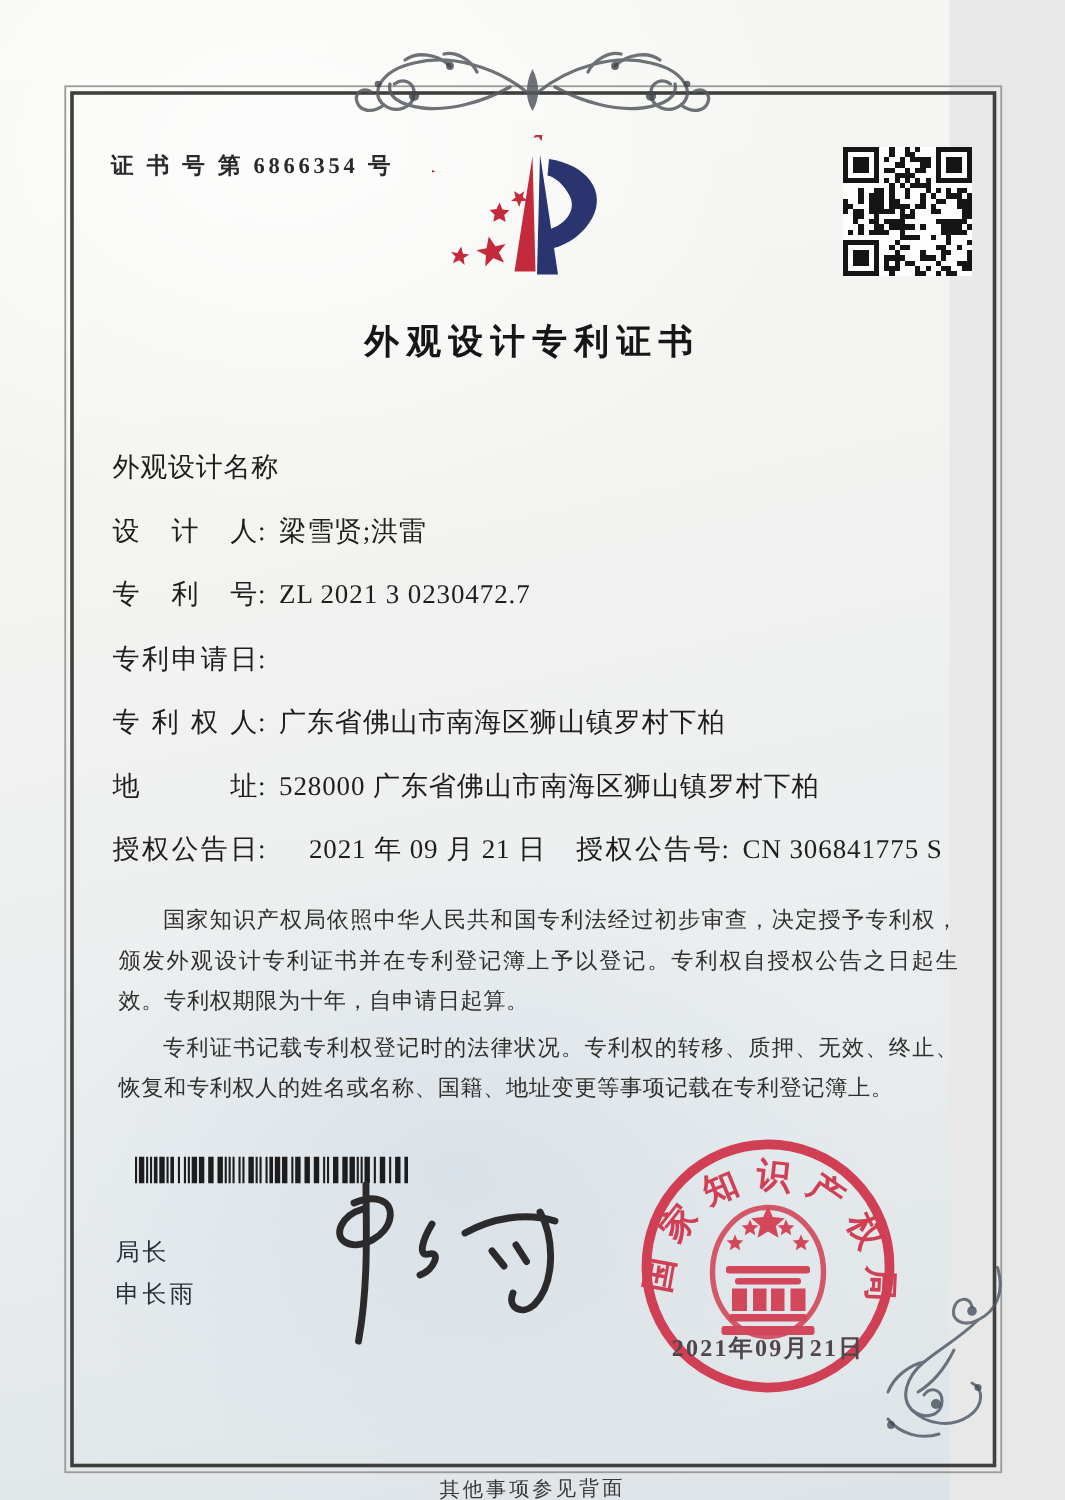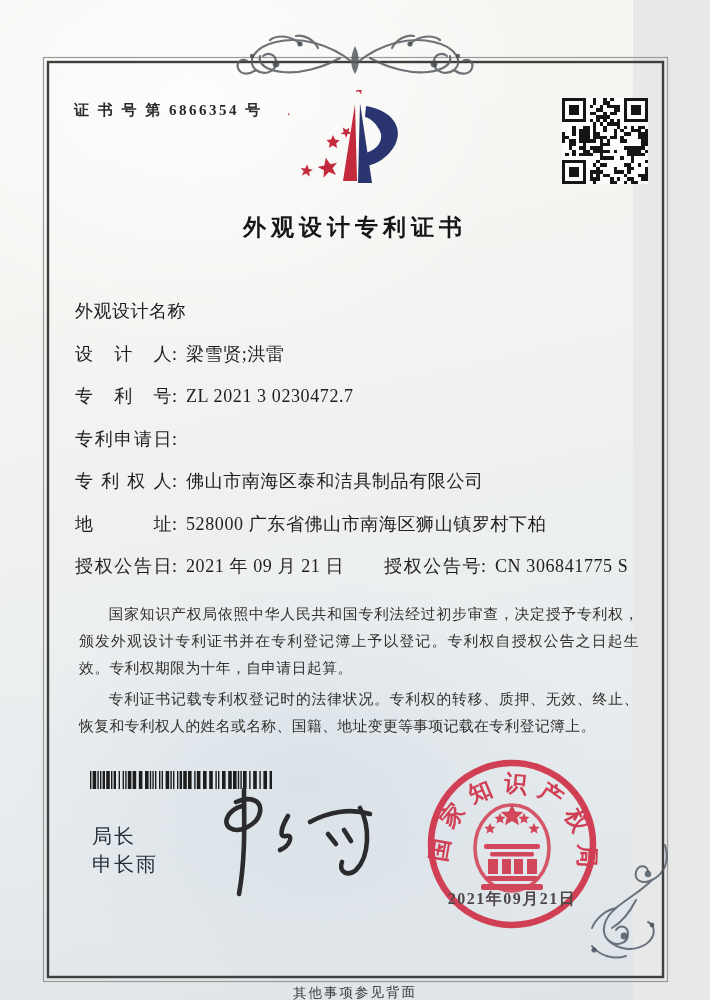--- a/index.html
+++ b/index.html
@@ -17,26 +17,26 @@
   .cert-no{position:absolute;left:74px;top:101px;font-size:15px;letter-spacing:2.5px;color:#2a2a2a;font-weight:600;}
   .logo{position:absolute;left:288px;top:90px;width:144px;height:108px;}
   .qr{position:absolute;left:562px;top:98px;width:86px;height:86px;background:#fdfdfd;}
   .title{position:absolute;left:0;top:212px;width:710px;text-align:center;
          font-size:23px;font-weight:700;letter-spacing:5px;color:#171616;}
   .fields{position:absolute;left:75px;top:299px;width:568px;}
   .frow{display:flex;align-items:baseline;font-size:18px;color:#1f1e1d;height:22px;margin-bottom:20.5px;white-space:nowrap;}
   .flabel{display:inline-block;width:97px;text-align:justify;text-align-last:justify;letter-spacing:.5px;}
   .fcolon{display:inline-block;width:14px;text-align:left;}
   .fvalue{letter-spacing:.6px;}
-  .fvalue.w1{min-width:198px;}
+  .fvalue.w1{min-width:198px;text-align:center;}
   .body-text{position:absolute;left:75px;top:597px;width:568px;font-size:14.8px;line-height:27px;
              color:#32302d;letter-spacing:.4px;text-align:justify;}
   .body-text p{margin:4px;text-indent:2em;}
   .barcode{position:absolute;left:90px;top:771px;width:184px;height:18px;}
-  .sig-block{position:absolute;left:92px;top:822px;font-size:20px;letter-spacing:2px;color:#26303a;line-height:28px;}
+  .sig-block{position:absolute;left:77px;top:822px;font-size:16px;letter-spacing:2px;color:#26303a;line-height:28px;}
   .signature{position:absolute;left:192px;top:782px;width:190px;height:118px;}
   .seal{position:absolute;left:424px;top:756px;width:176px;height:176px;opacity:.93;}
   .page-footer{position:absolute;left:0;top:930px;width:710px;text-align:center;
                font-size:13px;letter-spacing:2px;color:#2e2d2c;}
   .back-note{position:absolute;left:0;top:984px;width:710px;text-align:center;
              font-size:13.5px;letter-spacing:2px;color:#3a3937;transform:rotate(-.6deg);}
 </style>
 </head>
 <body>
 
@@ -331,21 +331,21 @@
         <span class="fcolon">:</span>
         <span class="fvalue">ZL 2021 3 0230472.7</span>
     </div>
     <div class="frow">
       <span class="flabel">专利申请日</span>
         <span class="fcolon">:</span>
     </div>
     <div class="frow">
       <span class="flabel">专利权人</span>
         <span class="fcolon">:</span>
-        <span class="fvalue">佛山市南海区泰和洁具制品有限公司</span>
+        <span class="fvalue">广东省佛山市南海区狮山镇罗村下柏</span>
     </div>
     <div class="frow">
       <span class="flabel">地址</span>
         <span class="fcolon">:</span>
         <span class="fvalue">528000 广东省佛山市南海区狮山镇罗村下柏</span>
     </div>
     <div class="frow">
       <span class="flabel">授权公告日</span>
         <span class="fcolon">:</span>
         <span class="fvalue w1">2021 年 09 月 21 日</span>

